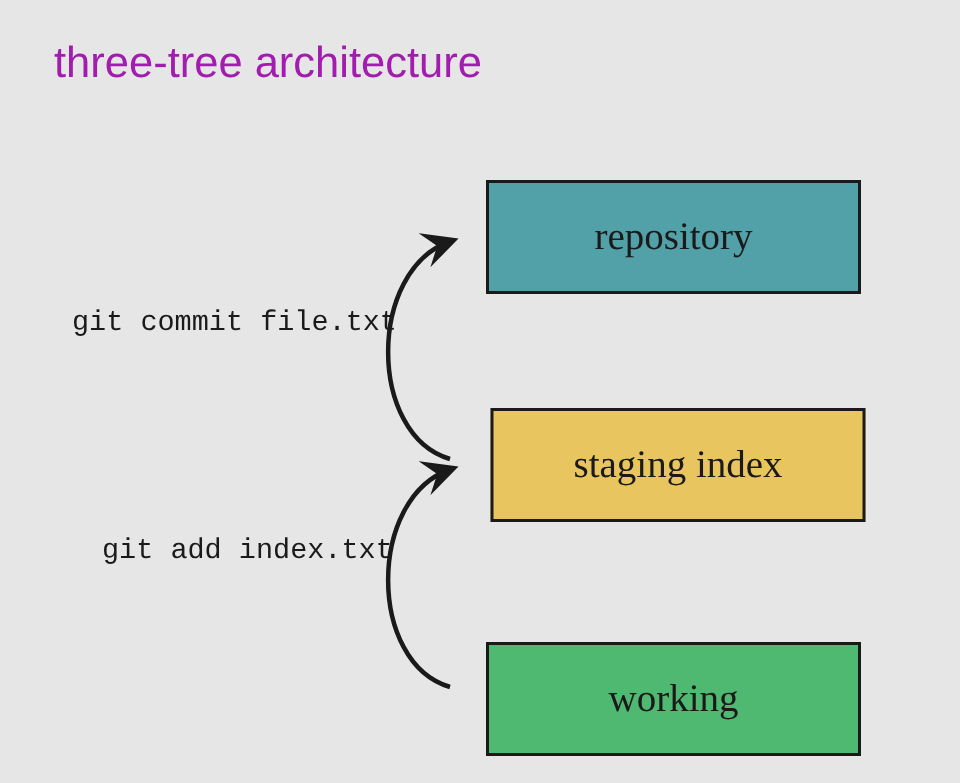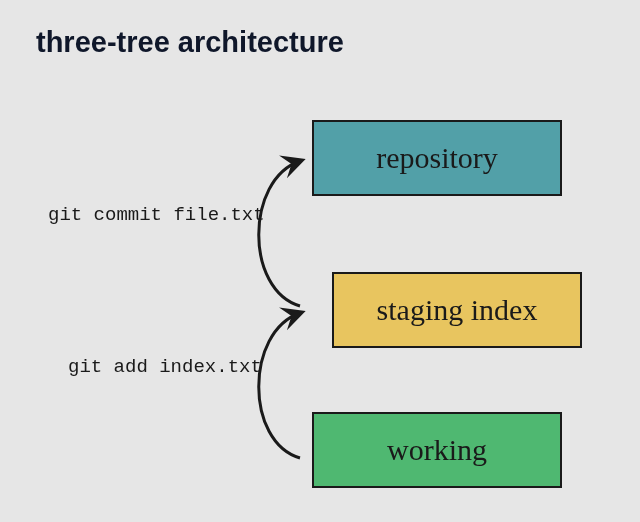--- a/index.html
+++ b/index.html
@@ -9,48 +9,49 @@
       background: #e6e6e6;
       font-family: -apple-system, BlinkMacSystemFont, "Segoe UI", Helvetica, Arial, sans-serif;
       position: relative;
       overflow: hidden;
     }
     .title {
       position: absolute;
       top: 26px;
       left: 36px;
       font-size: 29px;
-      font-weight: 700;
-      color: #0f172a;
+      font-weight: 400;
+      color: #a21caf;
     }
     .box {
       position: absolute;
       width: 250px;
       height: 76px;
       border: 2px solid #1a1a1a;
       display: flex;
       align-items: center;
       justify-content: center;
-      font-size: 30px;
+      font-size: 26px;
       font-family: Georgia, "Times New Roman", serif;
       color: #1a1a1a;
+      margin-left: 12px;
     }
     .box-repo {
       top: 120px;
       left: 312px;
       background: #52a0a8;
     }
     .box-stage {
       top: 272px;
-      left: 332px;
+      left: 315px;
       background: #e8c55f;
       text-align: right;
     }
     .box-work {
-      top: 412px;
+      top: 428px;
       left: 312px;
       background: #4fb871;
     }
     .cmd {
       position: absolute;
       font-family: "Menlo", "Consolas", "Courier New", monospace;
       font-size: 19px;
       color: #1a1a1a;
       white-space: nowrap;
     }

